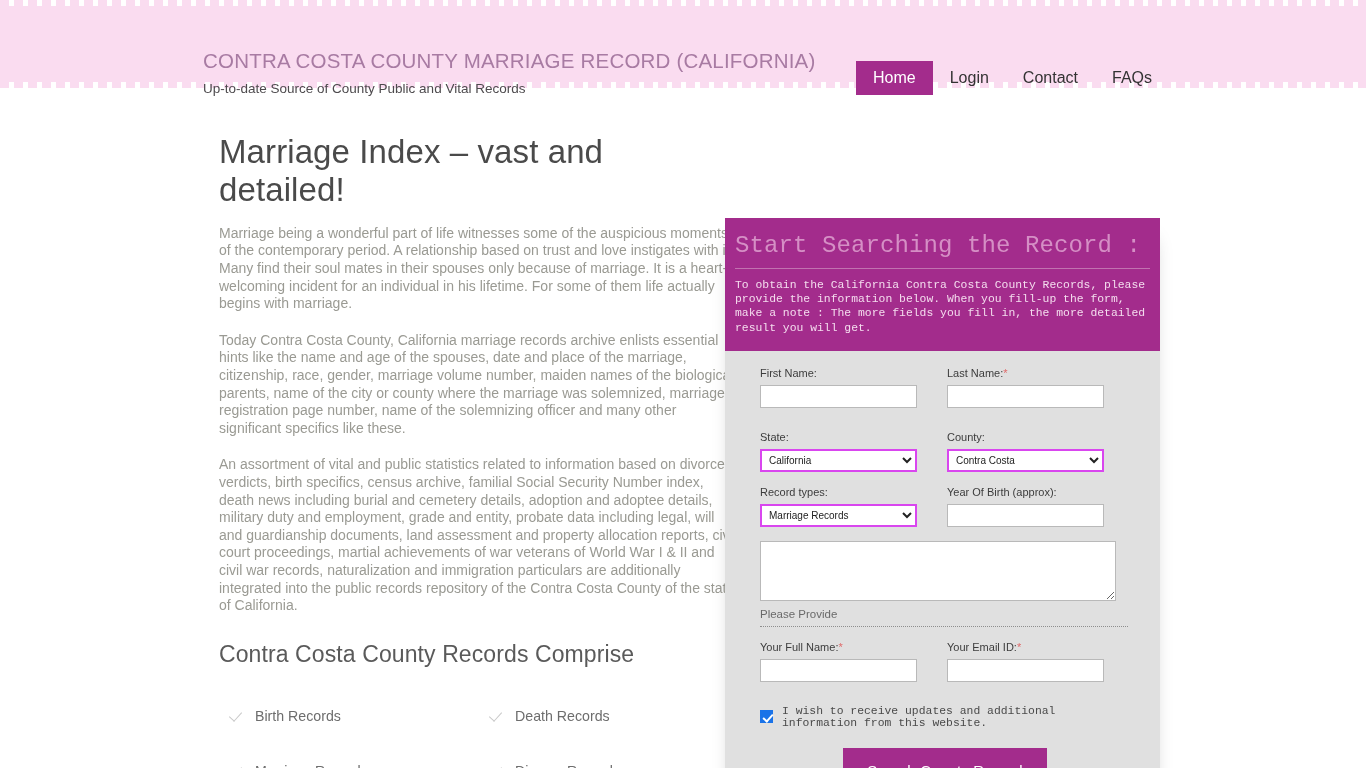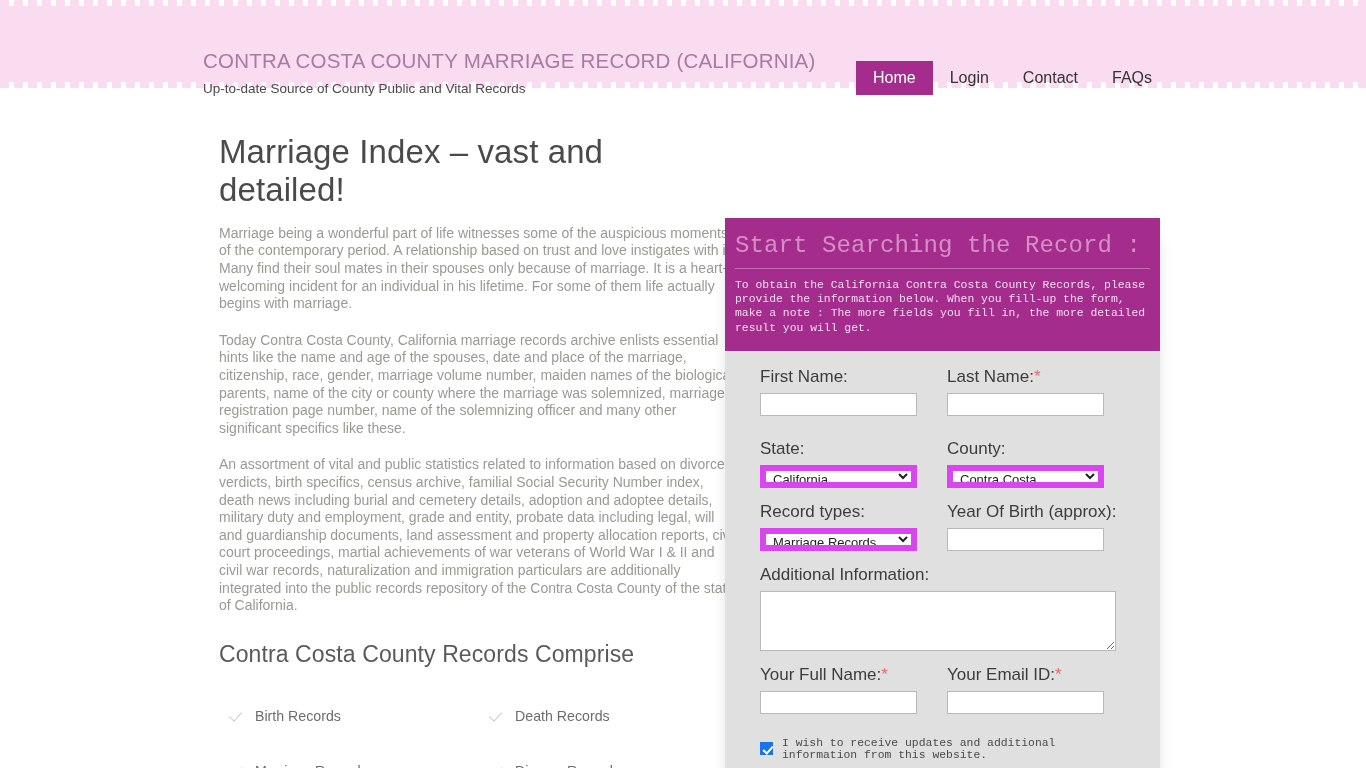--- a/index.html
+++ b/index.html
@@ -183,45 +183,45 @@
   .field-row {
     display: flex;
     gap: 30px;
   }
   .field {
     width: 157px;
   }
   .field.wide { width: 100%; }
   .field-label {
     display: block;
-    font-size: 17px;
+    font-size: 11px;
     color: #3c3c3c;
     margin: 0 0 6px 0;
     white-space: nowrap;
   }
   .req { color: #e06a6a; }
   .text-input {
     width: 100%;
     height: 23px;
     border: 1px solid #b9b9b9;
     background: #ffffff;
     font-family: "Liberation Sans", sans-serif;
     font-size: 12.5px;
     color: #333;
     padding: 0 4px;
     outline: none;
     display: block;
   }
   .select-input {
     width: 100%;
     height: 23px;
-    border: 6px solid #d946ef;
+    border: 2px solid #d946ef;
     background: #ffffff;
     font-family: "Liberation Sans", sans-serif;
-    font-size: 13px;
+    font-size: 10px;
     color: #222;
     padding: 0 3px;
     outline: none;
     display: block;
   }
   .gap-a { height: 23px; }
   .gap-b { height: 14px; }
   .textarea-input {
     width: 356px;
     height: 60px;
@@ -394,24 +394,24 @@
         </div>
         <div class="field">
           <label class="field-label"><span>Year Of Birth (approx):</span></label>
           <input class="text-input" type="text" value="" style="">
         </div>
       </div>
 
       <div class="gap-b"></div>
 
       <div class="field wide">
-        <label class="field-label"><span>Additional Information:</span></label>
         <textarea class="textarea-input" style=""></textarea>
       </div>
 
+      <div class="please-provide">Please Provide</div>
 
       <div class="gap-b"></div>
 
       <div class="field-row">
         <div class="field">
           <label class="field-label"><span>Your Full Name:</span><span class="req">*</span></label>
           <input class="text-input" type="text" value="" style="">
         </div>
         <div class="field">
           <label class="field-label"><span>Your Email ID:</span><span class="req">*</span></label>

